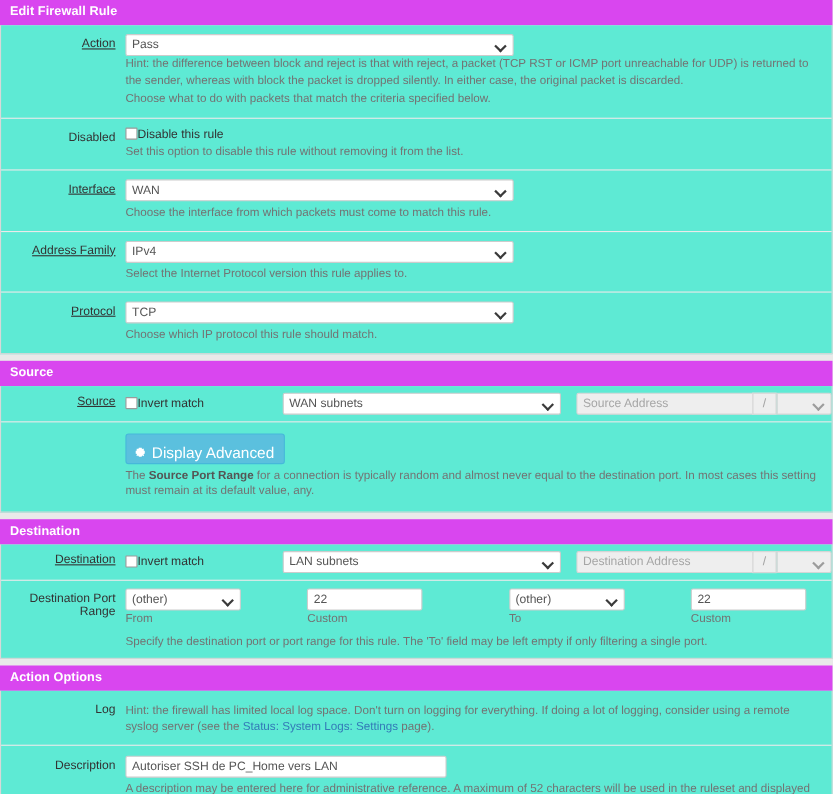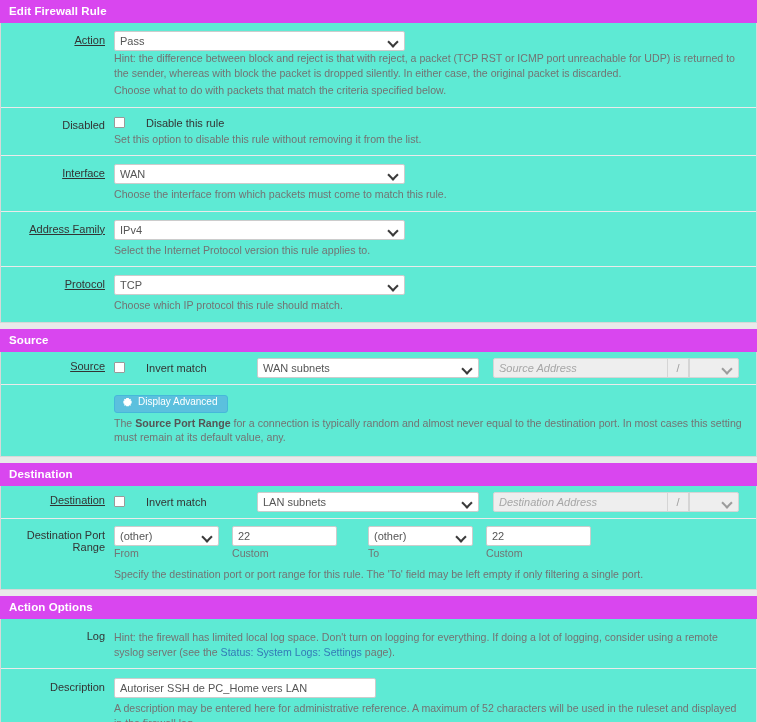--- a/index.html
+++ b/index.html
@@ -101,66 +101,66 @@
     white-space: nowrap;
     overflow: hidden;
   }
   .fakeselect.dis, .ctl.dis {
     background: #eeeeee;
     color: #a0a0a0;
     border-color: #d5d5d5;
   }
   .ctl.ph { color: #a6a6a6; }
 
-  .w-main { width: 291px; }
-  .w-srcsel { width: 222px; }
-  .w-addr { width: 175px; font-style: italic; }
+  .w-main { width: 353px; }
+  .w-srcsel { width: 253px; }
+  .w-addr { width: 161px; }
   .w-slash { width: 22px; text-align: center; }
   .w-mask { width: 50px; }
   .w-port { width: 105px; }
-  .w-desc { width: 262px; }
-
-  
-  .cbrow { display: inline-flex; align-items: center; gap: 21px; vertical-align: middle; }
+  .w-desc { width: 292px; }
+
+  
+  .cbrow { display: inline-flex; align-items: center; gap: 0; vertical-align: middle; }
   .cb {
     width: 11px; height: 11px;
     border: 1px solid #9a9a9a;
     background: #fff;
     border-radius: 1px;
     display: inline-block;
   }
   .cblabel { font-size: 11px; color: #333; }
 
   
   .btn-info {
     background: #5bc0de;
     border: 1px solid #46b8da;
     color: #fff;
-    font-size: 10px;
-    padding: 0 9px 4px 7px;
+    font-size: 14px;
+    padding: 10px 9px 4px 7px;
     border-radius: 3px;
     display: inline-flex;
     align-items: center;
     gap: 5px;
     cursor: pointer;
     font-family: "Liberation Sans", sans-serif;
     line-height: 12px;
   }
   .gear { width: 11px; height: 11px; display: inline-block; }
 
   
   .inline-row { display: flex; align-items: center; }
   .inline-row > * { flex: none; }
   .mr-invert { width: 143px; }
   .addr-group { display: inline-flex; margin-left: 14px; }
   .addr-group .ctl { border-radius: 0; margin-left: -1px; }
   .addr-group .ctl:first-child { border-radius: 2px 0 0 2px; margin-left: 0; }
   .addr-group .selwrap .ctl { border-radius: 0 2px 2px 0; }
 
-  .port-grid { display: flex; }
+  .port-grid { display: flex; justify-content: space-between; }
   .port-cell { margin-right: 13px; }
   .port-sub { color: #737373; font-size: 10.6px; margin-top: 1px; display: block; }
 
   .src-advanced { padding-top: 10px; }
 </style>
 </head>
 <body>
 
 <div class="page">
 

